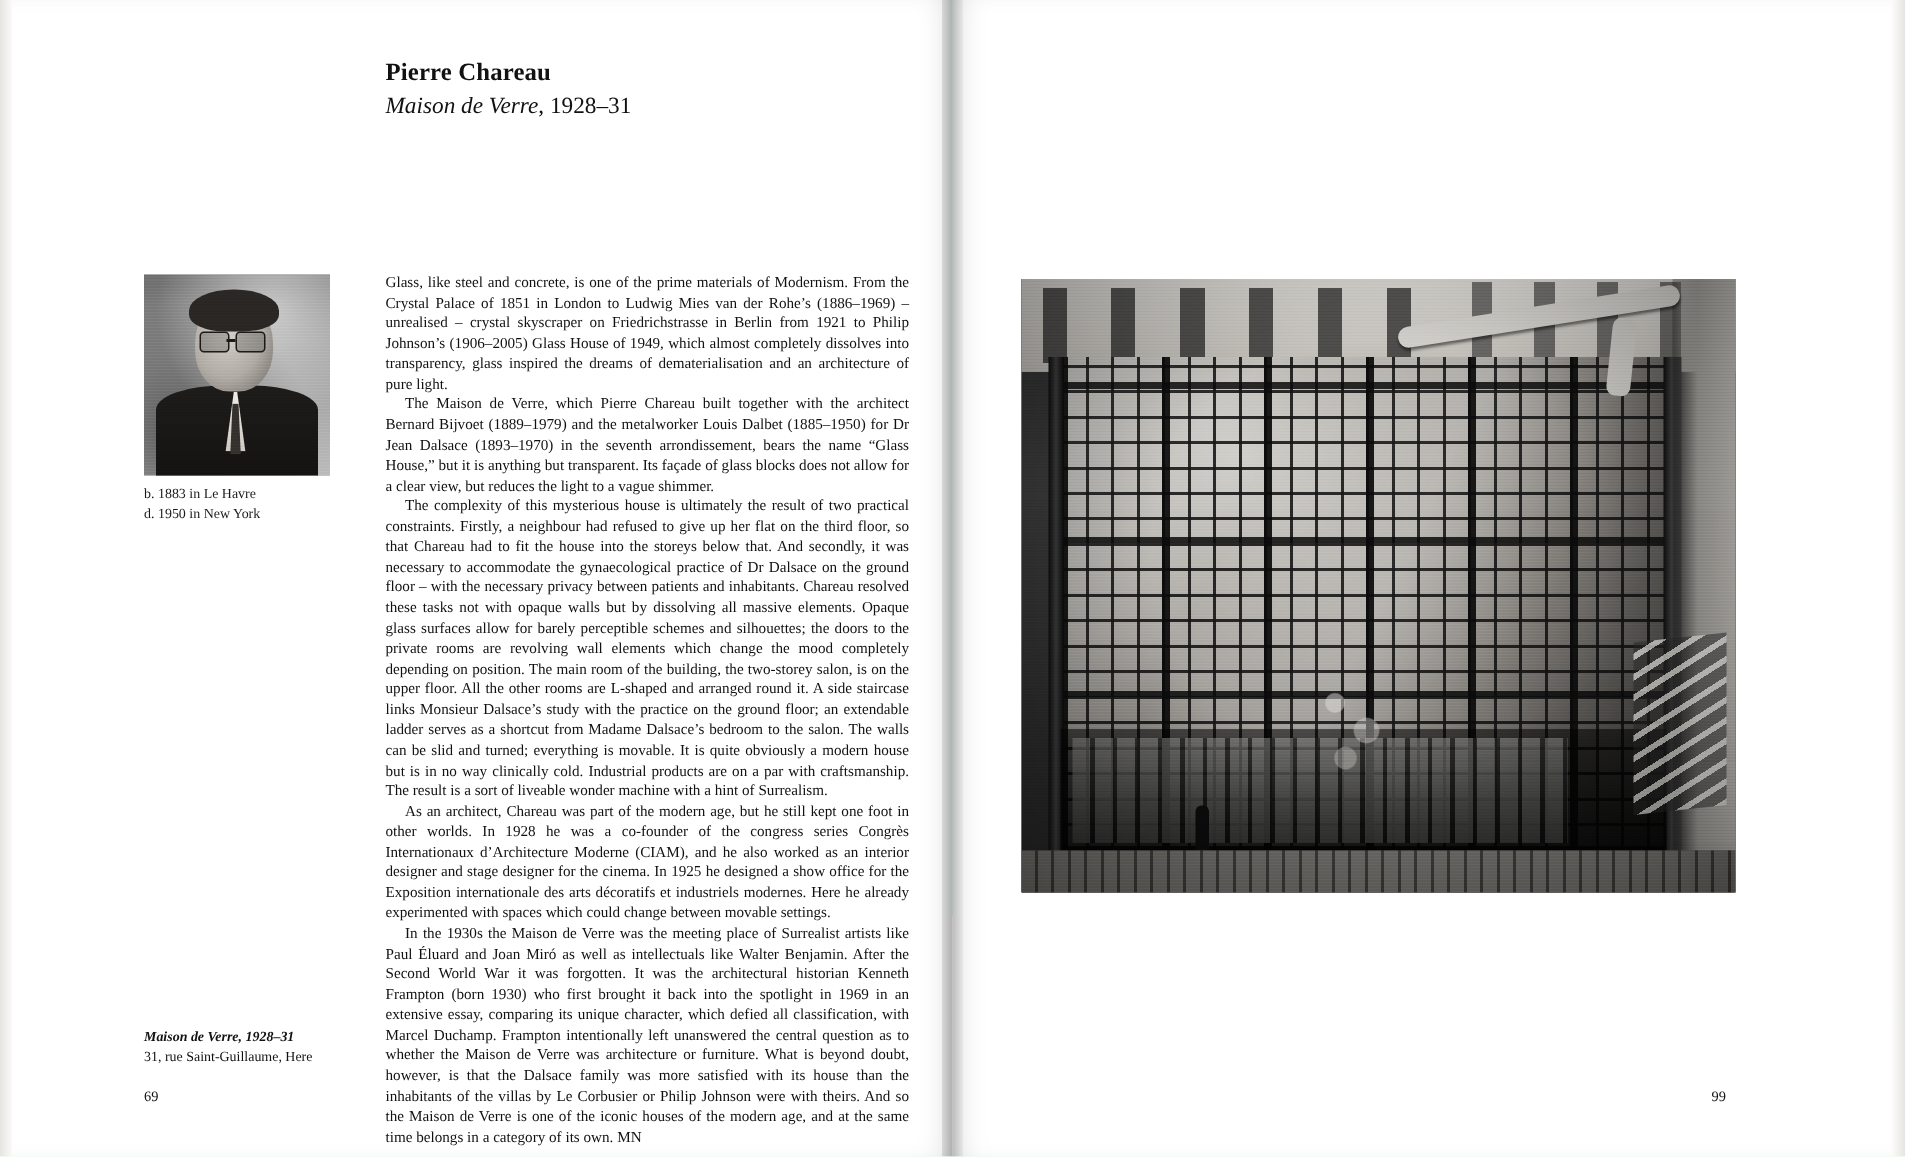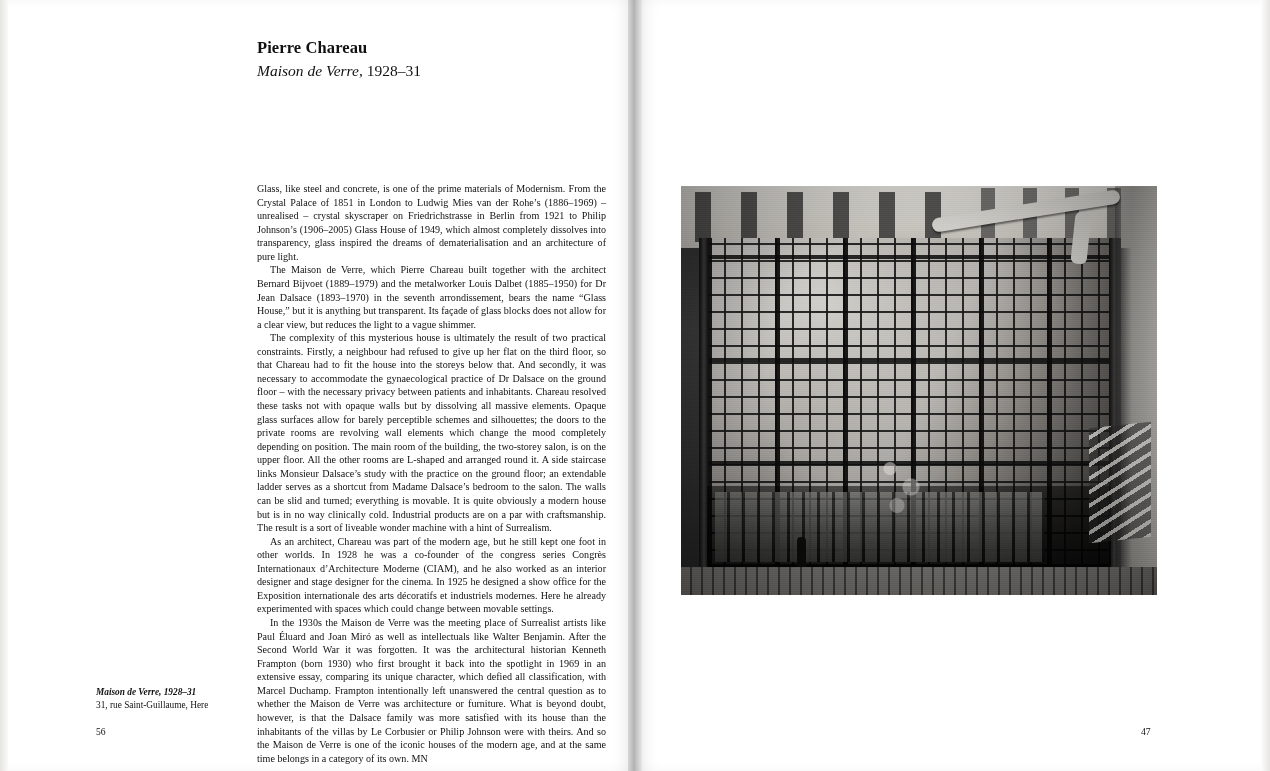--- a/index.html
+++ b/index.html
@@ -365,37 +365,56 @@
   <div class="gutter"></div>
   <div class="edge-right"></div>
 
   <div class="title-block">
     <div class="title-name">Pierre Chareau</div>
     <div class="title-work">
       <span>Maison de Verre</span><span class="plain">, 1928–31</span>
     </div>
   </div>
 
+  <div class="portrait-wrap">
+    <div class="portrait">
+      <div class="bg"></div>
+      <div class="wall"></div>
+      <div class="body"></div>
+      <div class="shirt"></div>
+      <div class="tie"></div>
+      <div class="head"></div>
+      <div class="hair"></div>
+      <div class="glass-l"></div>
+      <div class="glass-r"></div>
+      <div class="bridge"></div>
+      <div class="grain"></div>
+    </div>
+    <div class="portrait-caption">
+      <div>b. 1883 in Le Havre</div>
+      <div>d. 1950 in New York</div>
+    </div>
+  </div>
 
   <div class="body-col">
     <p>Glass, like steel and concrete, is one of the prime materials of Modernism. From the Crystal Palace of 1851 in London to Ludwig Mies van der Rohe’s (1886–1969) – unrealised – crystal skyscraper on Friedrichstrasse in Berlin from 1921 to Philip Johnson’s (1906–2005) Glass House of 1949, which almost completely dissolves into transparency, glass inspired the dreams of dematerialisation and an architecture of pure light.</p>
     <p>The Maison de Verre, which Pierre Chareau built together with the architect Bernard Bijvoet (1889–1979) and the metalworker Louis Dalbet (1885–1950) for Dr Jean Dalsace (1893–1970) in the seventh arrondissement, bears the name “Glass House,” but it is anything but transparent. Its façade of glass blocks does not allow for a clear view, but reduces the light to a vague shimmer.</p>
     <p>The complexity of this mysterious house is ultimately the result of two practical constraints. Firstly, a neighbour had refused to give up her flat on the third floor, so that Chareau had to fit the house into the storeys below that. And secondly, it was necessary to accommodate the gynaecological practice of Dr Dalsace on the ground floor – with the necessary privacy between patients and inhabitants. Chareau resolved these tasks not with opaque walls but by dissolving all massive elements. Opaque glass surfaces allow for barely perceptible schemes and silhouettes; the doors to the private rooms are revolving wall elements which change the mood completely depending on position. The main room of the building, the two-storey salon, is on the upper floor. All the other rooms are L-shaped and arranged round it. A side staircase links Monsieur Dalsace’s study with the practice on the ground floor; an extendable ladder serves as a shortcut from Madame Dalsace’s bedroom to the salon. The walls can be slid and turned; everything is movable. It is quite obviously a modern house but is in no way clinically cold. Industrial products are on a par with craftsmanship. The result is a sort of liveable wonder machine with a hint of Surrealism.</p>
     <p>As an architect, Chareau was part of the modern age, but he still kept one foot in other worlds. In 1928 he was a co-founder of the congress series Congrès Internationaux d’Architecture Moderne (CIAM), and he also worked as an interior designer and stage designer for the cinema. In 1925 he designed a show office for the Exposition internationale des arts décoratifs et industriels modernes. Here he already experimented with spaces which could change between movable settings.</p>
     <p>In the 1930s the Maison de Verre was the meeting place of Surrealist artists like Paul Éluard and Joan Miró as well as intellectuals like Walter Benjamin. After the Second World War it was forgotten. It was the architectural historian Kenneth Frampton (born 1930) who first brought it back into the spotlight in 1969 in an extensive essay, comparing its unique character, which defied all classification, with Marcel Duchamp. Frampton intentionally left unanswered the central question as to whether the Maison de Verre was architecture or furniture. What is beyond doubt, however, is that the Dalsace family was more satisfied with its house than the inhabitants of the villas by Le Corbusier or Philip Johnson were with theirs. And so the Maison de Verre is one of the iconic houses of the modern age, and at the same time belongs in a category of its own.  MN</p>
   </div>
 
   <div class="left-credit">
     <div>
       <span class="lc-title">Maison de Verre</span><span class="lc-title plain">, 1928–31</span>
     </div>
     <div>31, rue Saint-Guillaume, Here</div>
   </div>
 
-  <div class="folio folio-left">56</div>
+  <div class="folio folio-left">69</div>
 
   <div class="plate">
     <div class="sky"></div>
     <div class="upper-wall"></div>
     <div class="upper-windows"></div>
     <div class="upper-windows2"></div>
     <div class="facade"></div>
     <div class="facade-sheen"></div>
     <div class="bay-frames"></div>
     <div class="column-left"></div>
@@ -406,15 +425,15 @@
     <div class="side-wall"></div>
     <div class="stair"></div>
     <div class="duct"></div>
     <div class="duct2"></div>
     <div class="figure"></div>
     <div class="courtyard"></div>
     <div class="vignette"></div>
     <div class="photo-grain"></div>
   </div>
 
-  <div class="folio folio-right">47</div>
+  <div class="folio folio-right">99</div>
 
 </div>
 
 </body></html>

